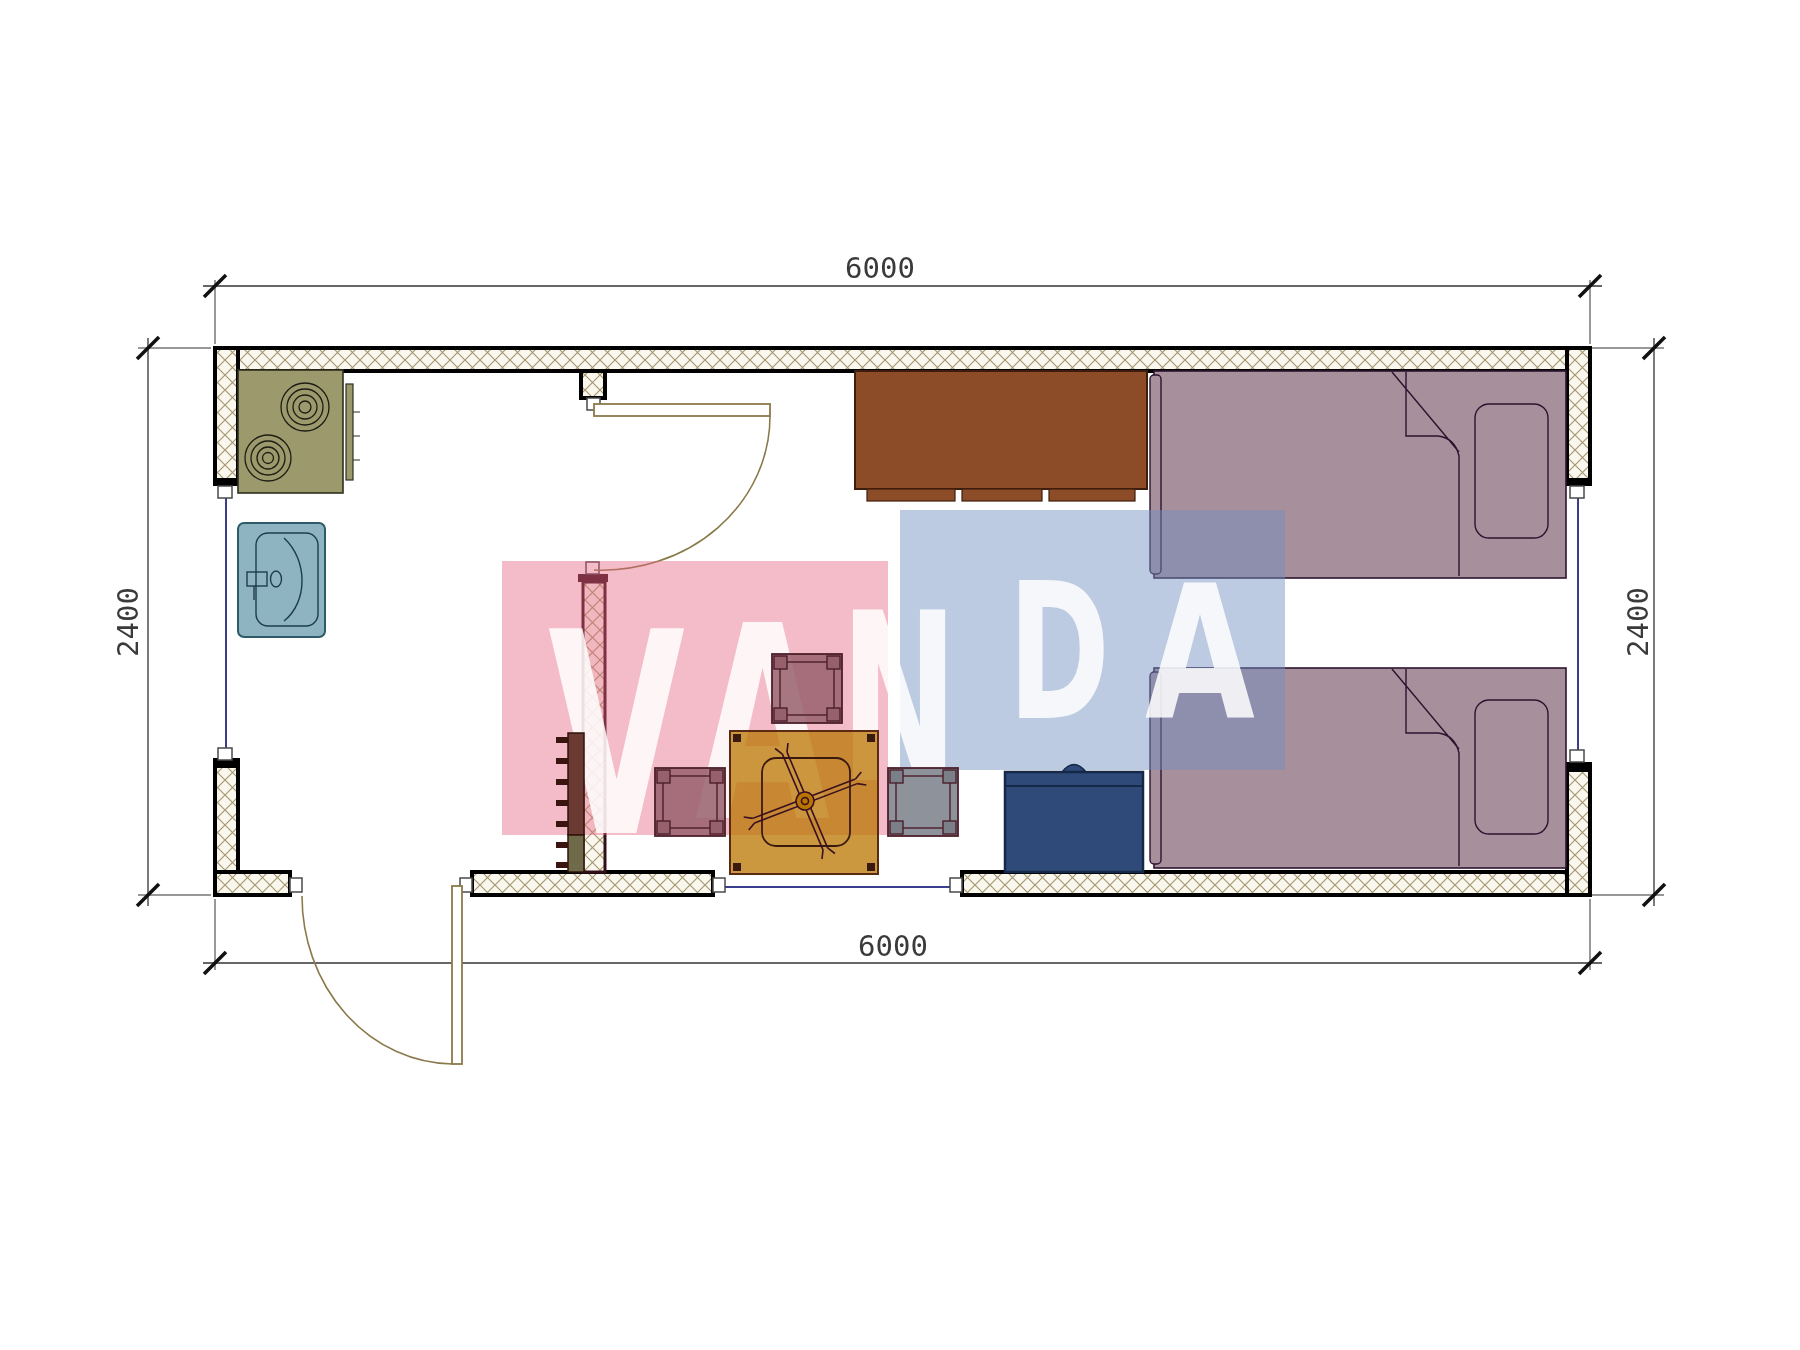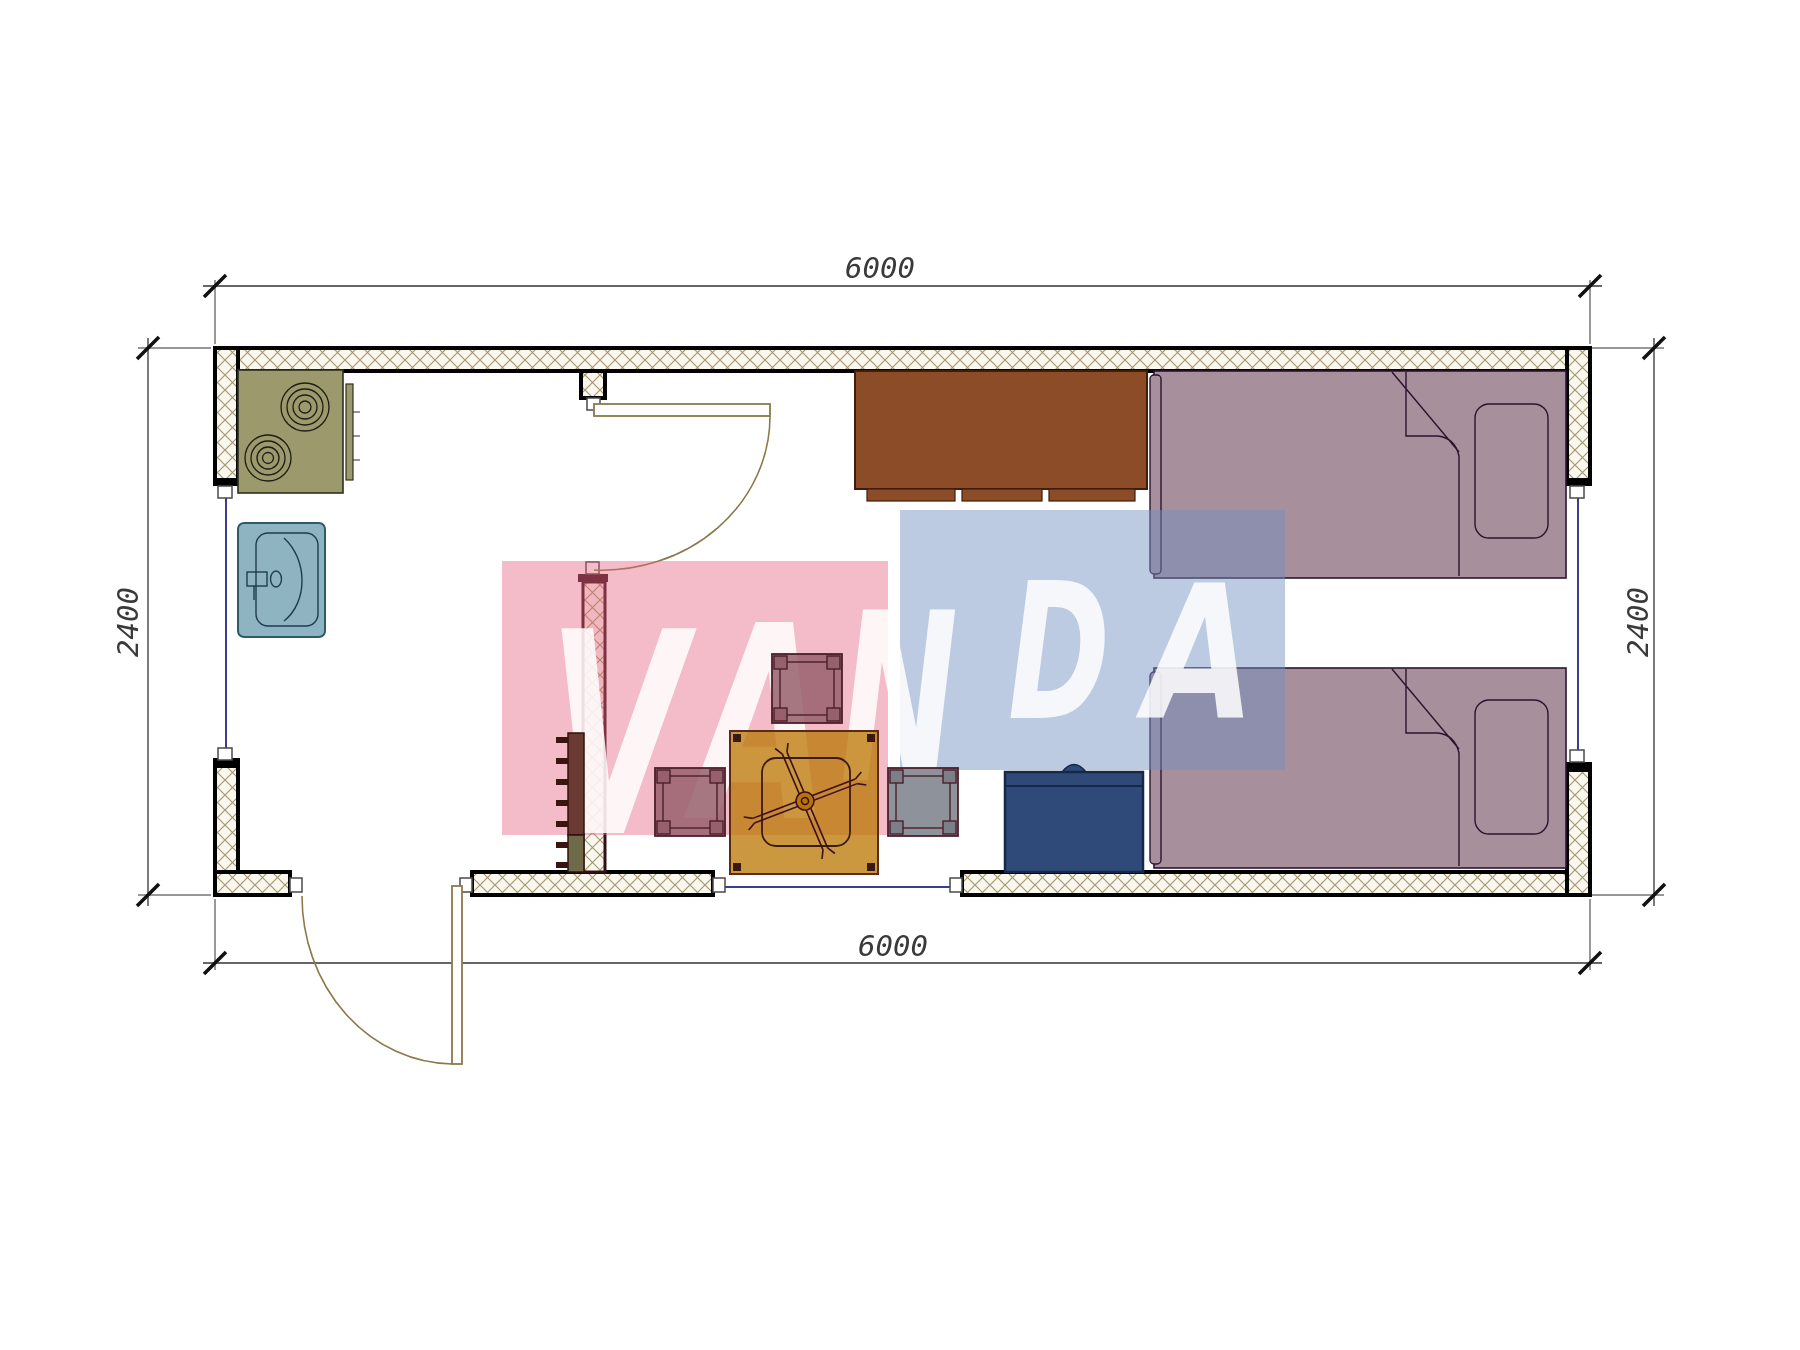--- a/index.html
+++ b/index.html
@@ -1,17 +1,17 @@
 <!DOCTYPE html>
 <html style="--wall-fill: #faf7ee; --hatch-line: #a59872; --wall-stroke: #000000; --partition-stroke: #331019; --bed: #a78f9c; --bed-line: #2c1430; --desk: #8d4c28; --desk-line: #3f1d0c; --stove: #9c9a6c; --stove-line: #2f2f20; --burner-line: #1d1d14; --sink: #8fb4c1; --sink-line: #2e5b69; --sink-detail: #1d3c4c; --chest: #2f4a79; --chest-line: #152848; --table: #b97500; --table-line: #5a2a12; --table-detail: #3a1a0e; --fan-line: #3b1020; --stool-purple: #96606c; --stool-gray: #7a7f88; --stool-line: #4c1f2b; --ladder-top: #6b3a33; --ladder-bottom: #6f6b4a; --ladder-line: #30130d; --ladder-tick: #3a150f; --window-line: #3b3e8f; --door-line: #8a7a4a; --dim-line: #333333; --dim-tick: #111111; --dim-text: #3a3a3a; --wm-pink: rgba(229,95,124,0.42); --wm-blue: rgba(113,145,194,0.47); --wm-letter: rgba(255,255,255,0.85);"><head>
 <meta charset="utf-8">
 <style>
   html,body{margin:0;padding:0;background:#ffffff;}
   .stage{position:relative;width:1800px;height:1350px;background:#fff;overflow:hidden;
-         font-family:"DejaVu Sans",sans-serif;font-style:italic;}
+         font-family:"DejaVu Sans",sans-serif;}
   svg text.dim{font-family:"DejaVu Sans Mono",monospace;font-weight:400;fill:var(--dim-text);}
   svg text.wm{font-family:"DejaVu Sans",sans-serif;font-weight:700;fill:var(--wm-letter);}
 </style>
 </head>
 <body>
 
 <div class="stage">
 <svg width="1800" height="1350" viewBox="0 0 1800 1350">
   <defs>
     <pattern id="hatch" width="15" height="15" patternUnits="userSpaceOnUse">

